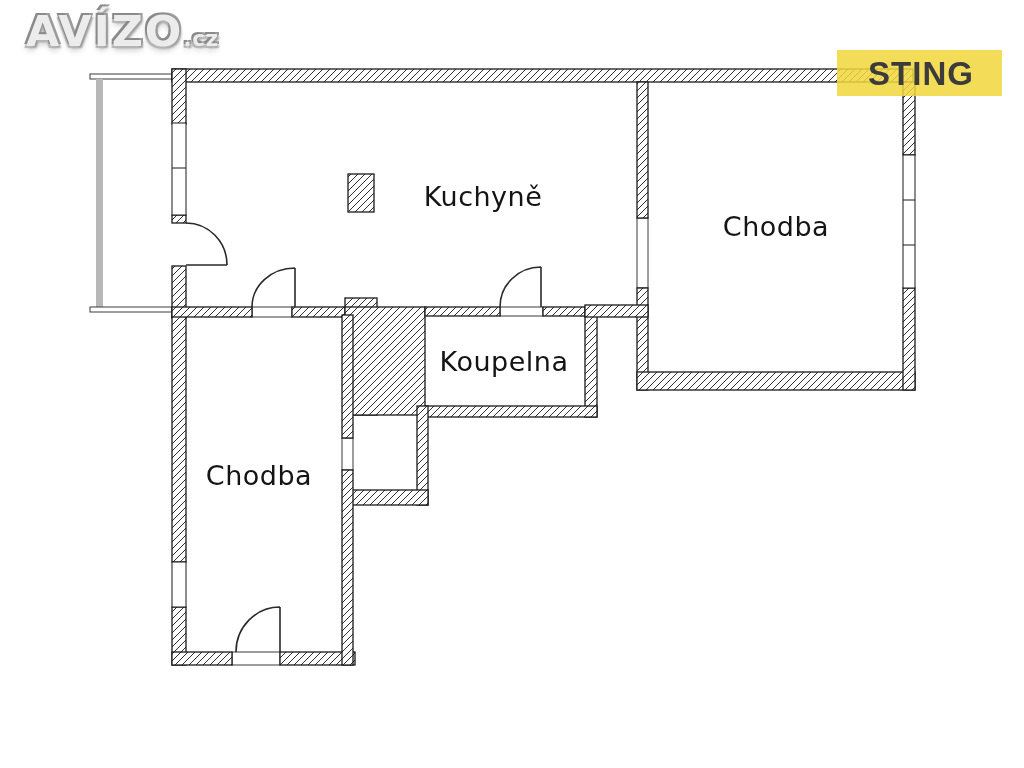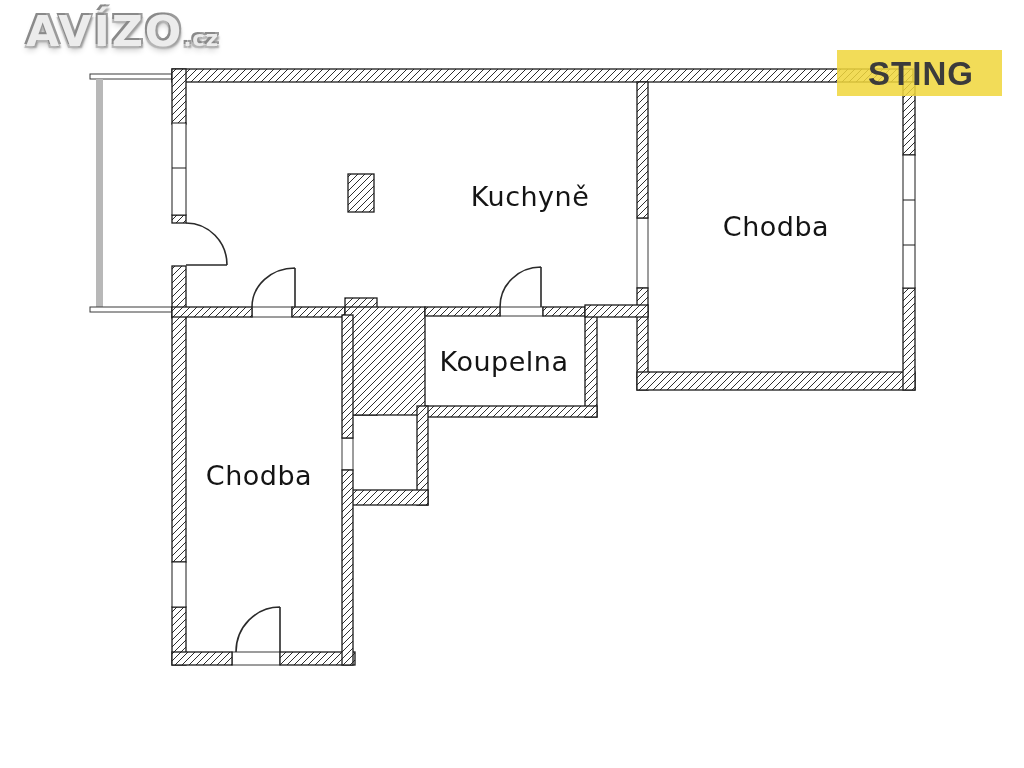--- a/index.html
+++ b/index.html
@@ -125,18 +125,18 @@
     <g>
       <rect x="837" y="50" width="165" height="46" fill-opacity="0.86" fill="#f0d63c"></rect>
       <text x="921" y="85" text-anchor="middle" class="sting-text" fill="#3b3b3b">STING</text>
     </g>
   </svg>
 
   <div class="portal-logo">
     <span>AVÍZO</span><span class="tld">.cz</span>
   </div>
 
-  <div class="room-label" style="left:530px;top:196px;">Kuchyně</div>
+  <div class="room-label" style="left:483px;top:196px;">Kuchyně</div>
   <div class="room-label" style="left:776px;top:226px;">Chodba</div>
   <div class="room-label" style="left:259px;top:475px;">Chodba</div>
   <div class="room-label" style="left:504px;top:361px;">Koupelna</div>
 
 </div>
 
 </body></html>

